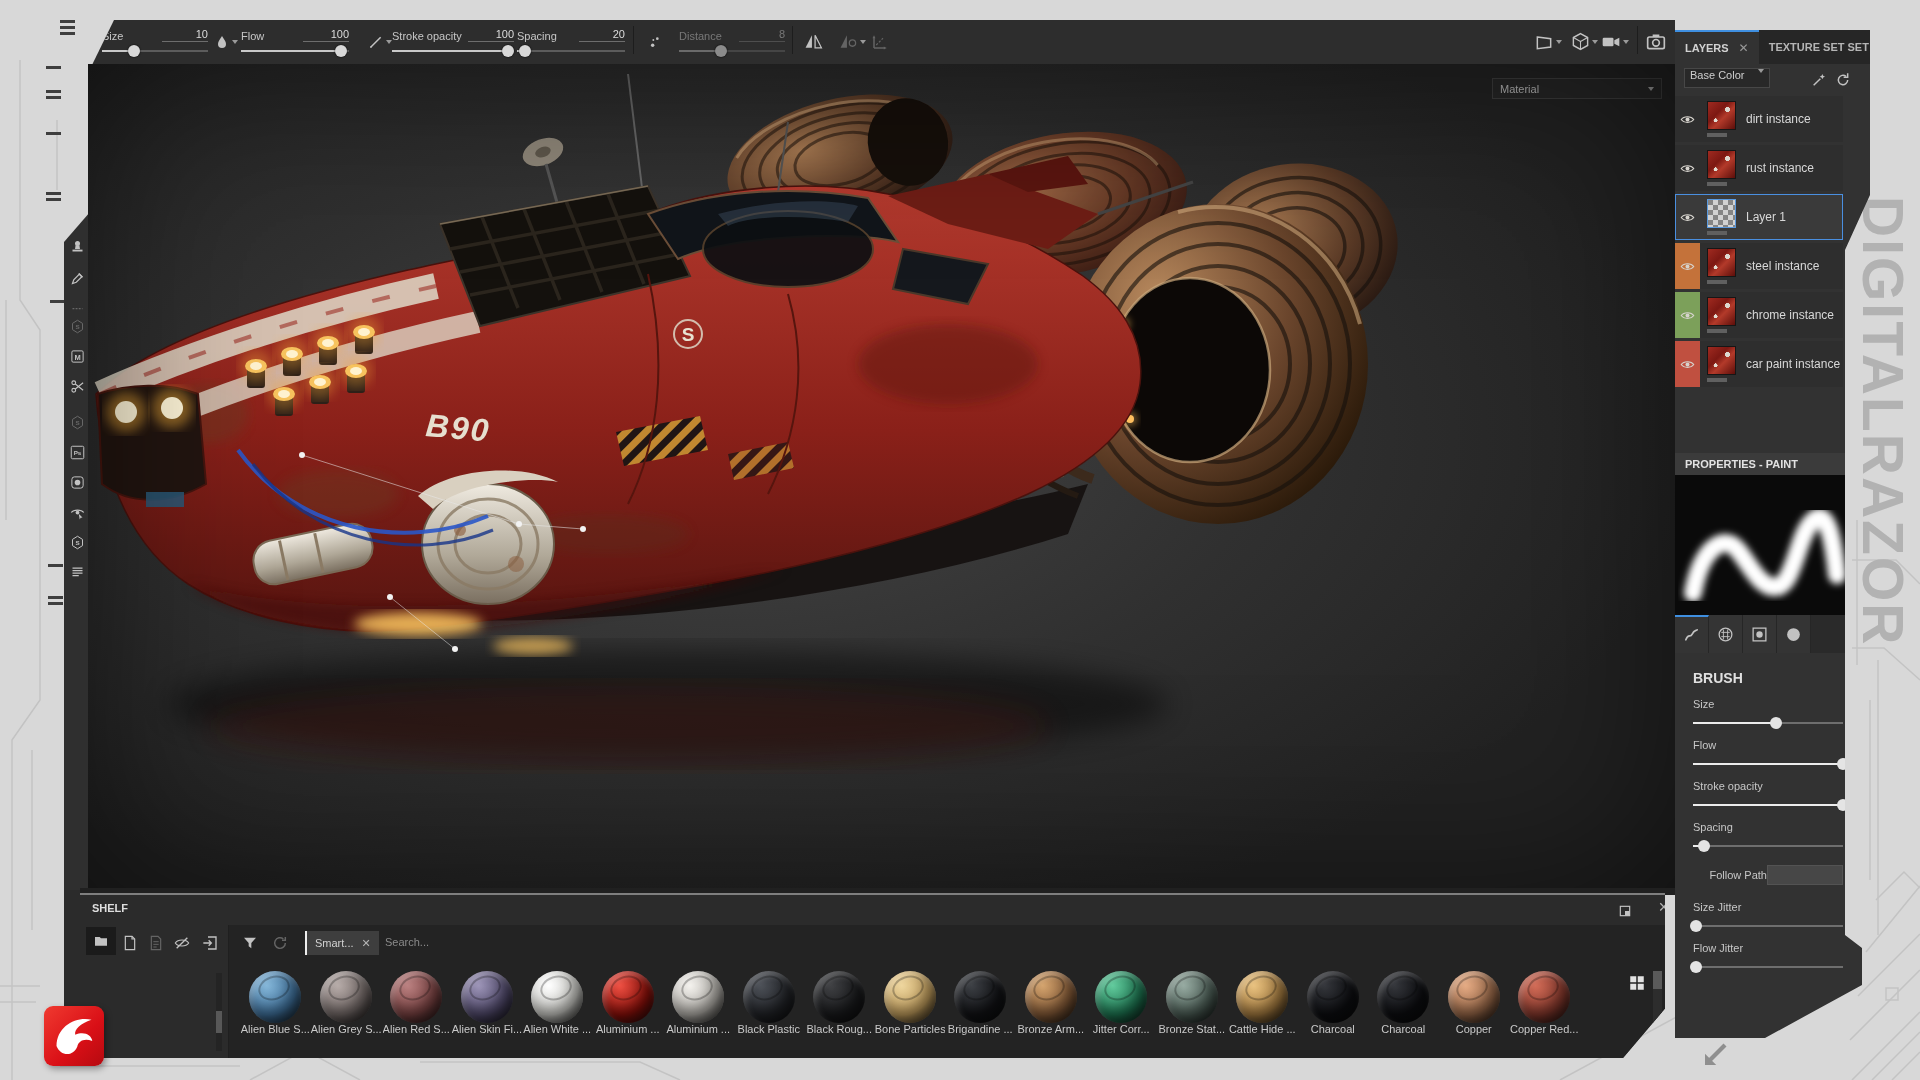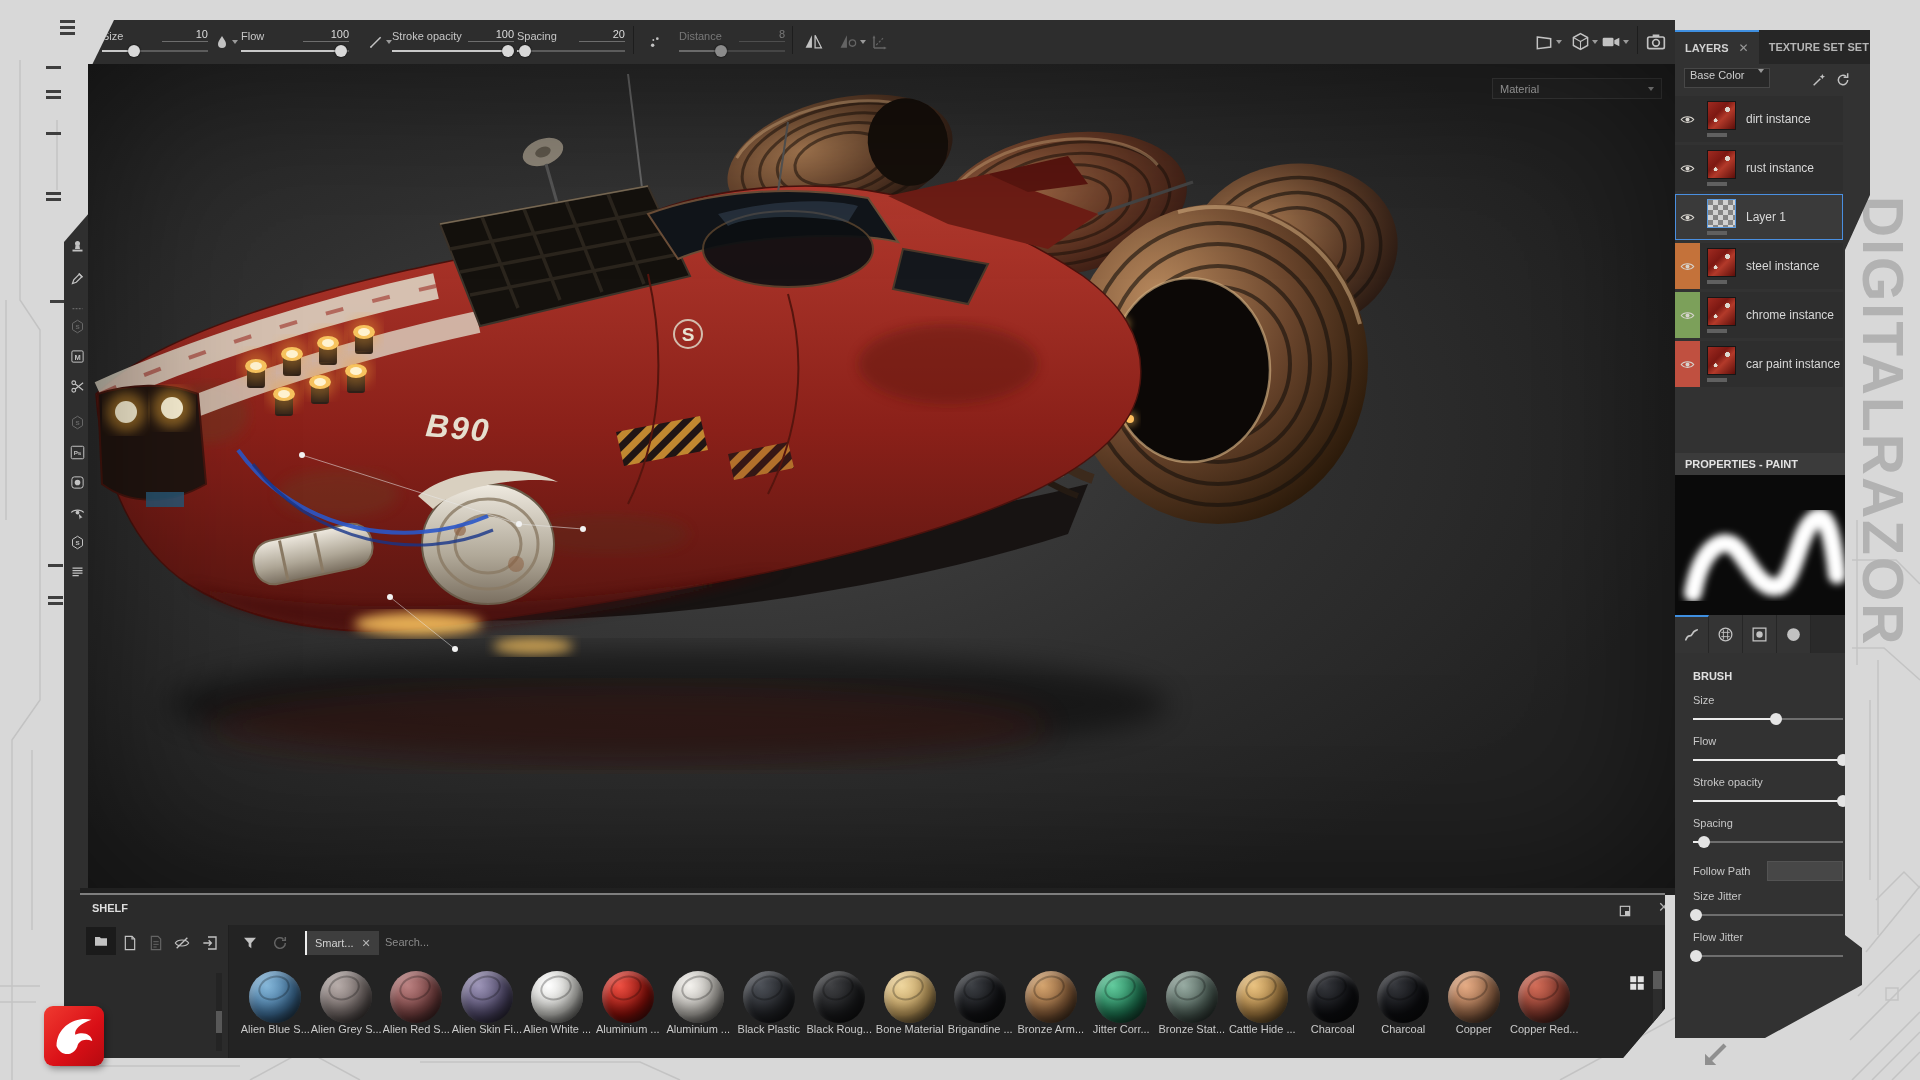--- a/index.html
+++ b/index.html
@@ -88,33 +88,33 @@
   .lname{font-size:12px;color:#d8d8d8;white-space:nowrap}
   #props-header{position:absolute;left:0;top:423px;right:0;height:22px;background:#3b3b3b;
     font-size:11px;font-weight:bold;color:#e2e2e2;display:flex;align-items:center;padding-left:10px;box-sizing:border-box}
   #brush-preview{position:absolute;left:0;top:445px;right:25px;height:140px;background:#0a0a0a}
   #ptab-row{position:absolute;left:0;top:585px;right:25px;height:38px;background:#2a2a2a;display:flex}
   .ptab{width:34px;height:100%;display:flex;align-items:center;justify-content:center;background:#343434;
     border-right:1px solid #262626;box-sizing:border-box}
   .ptab.active{border-top:2px solid #3f8fe0}
   .ptab .ic{width:17px;height:17px}
   #brushsec{position:absolute;left:18px;top:640px;width:150px}
-  #brushsec h4{font-size:11px;font-weight:bold;color:#e0e0e0;margin:0 0 12px 0}
+  #brushsec h4{font-size:14px;font-weight:bold;color:#e0e0e0;margin:0 0 12px 0}
   .brow{margin-bottom:9px}
   .brow .lbl{display:block;margin-bottom:7px}
   .bsl{position:relative;height:13px;margin-bottom:4px}
   .bsl .tr{position:absolute;left:0;right:0;top:5px;height:2px;background:#6e6e6e}
   .bsl .fi{position:absolute;left:0;top:5px;height:2px;width:var(--pct);background:#ececec}
   .bsl .th{position:absolute;top:0;left:var(--pct);margin-left:-6px;width:12px;height:12px;
     border-radius:50%;background:#e4e4e4}
   #angle-row{position:relative;height:66px}
   #angle-dial{position:absolute;right:-2px;top:0;width:50px;height:50px;border-radius:50%;
     border:2px solid #989898;background:radial-gradient(circle at 42% 42%,#909090,#5a5a5a 45%,#262626 90%)}
   #angle-dial svg{position:absolute;inset:0}
-  #fp-row{display:flex;justify-content:space-between;align-items:center;height:26px;margin-bottom:6px}
+  #fp-row{display:flex;justify-content:flex-end;align-items:center;height:26px;margin-bottom:13px}
   #fp-box{width:76px;height:20px;background:#474747;border:1px solid #535353;box-sizing:border-box}
   
   #shelf{left:80px;top:893px;width:1585px;height:165px;background:#2b2b2b;border-top:2px solid #7f7f7f;
     clip-path:polygon(0 0,100% 0,100% 70%,calc(100% - 42px) 100%,0 100%);box-sizing:border-box}
   #shelf-title{position:absolute;left:12px;top:7px;font-size:11px;font-weight:bold;color:#dedede}
   #shelf-dock{position:absolute;left:1538px;top:6px}
   #shelf-close{position:absolute;left:1578px;top:4px;font-size:14px;color:#b5b5b5}
   #folder-btn{position:absolute;left:6px;top:32px;width:30px;height:28px;background:#1b1b1b;
     display:flex;align-items:center;justify-content:center}
   .shtool{position:absolute;top:38px}
@@ -1025,21 +1025,21 @@
       <div class="sw">
       <div class="sw-ball" style="--c1: #4d5158; --c2: #222428;"></div>
       <div class="sw-name">Black Plastic</div>
     </div>
       <div class="sw">
       <div class="sw-ball" style="--c1: #404144; --c2: #1a1b1d;"></div>
       <div class="sw-name">Black Roug...</div>
     </div>
       <div class="sw">
       <div class="sw-ball" style="--c1: #eed69e; --c2: #c19d5c;"></div>
-      <div class="sw-name">Bone Material</div>
+      <div class="sw-name">Bone Particles</div>
     </div>
       <div class="sw">
       <div class="sw-ball" style="--c1: #3d4045; --c2: #121316;"></div>
       <div class="sw-name">Brigandine ...</div>
     </div>
       <div class="sw">
       <div class="sw-ball" style="--c1: #d4a46e; --c2: #875c38;"></div>
       <div class="sw-name">Bronze Arm...</div>
     </div>
       <div class="sw">

